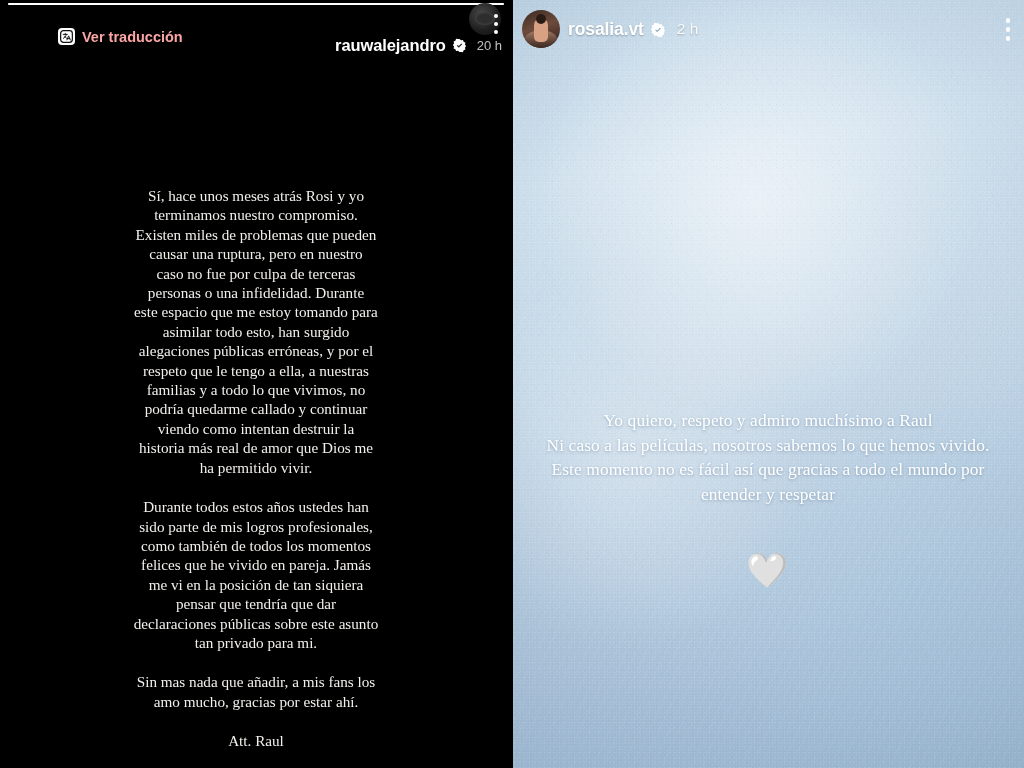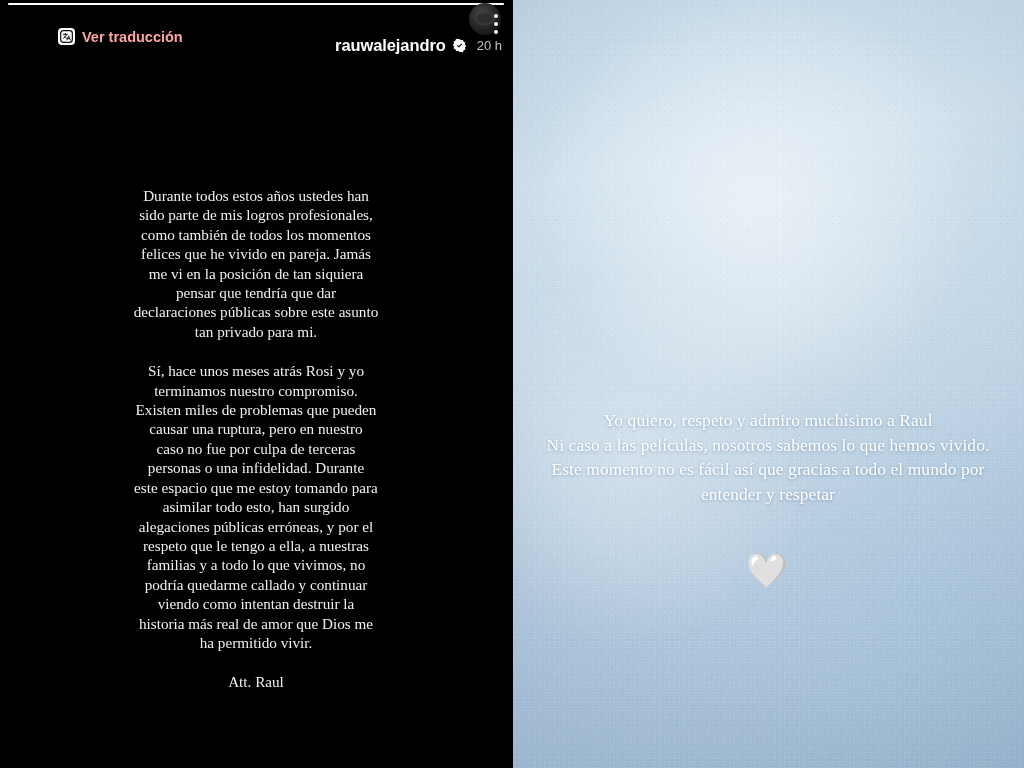--- a/index.html
+++ b/index.html
@@ -361,53 +361,77 @@
         <svg viewBox="0 0 16 16" width="13" height="13" aria-hidden="true">
           <rect x="0.8" y="0.8" width="14.4" height="14.4" rx="3.4" fill="none" stroke="#111" stroke-width="1.5"></rect>
           <path d="M4 5.4h5M6.5 4.3v1.1M7.6 5.4c0 2.3-1.4 4-3.4 4.8M5.6 7.6c.6 1.4 1.8 2.3 3 2.7" stroke="#111" stroke-width="1.2" fill="none" stroke-linecap="round"></path>
           <path d="M8.5 12.2l2.1-5 2.1 5M9.3 10.6h2.6" stroke="#111" stroke-width="1.2" fill="none" stroke-linecap="round" stroke-linejoin="round"></path>
         </svg>
       </span>
       <span class="translate-label">Ver traducción</span>
     </div>
 
     <div class="letter-body">
-      <p>Durante todos estos años ustedes han
-sido parte de mis logros profesionales,
-como también de todos los momentos
-felices que he vivido en pareja.  Jamás
-me vi en la posición de tan siquiera
-pensar que tendría que dar
-declaraciones públicas sobre este asunto
-tan privado para mi.</p>
       <p>Sí, hace unos meses atrás Rosi y yo
 terminamos nuestro compromiso.
 Existen miles de problemas que pueden
 causar una ruptura, pero en nuestro
 caso no fue por culpa de terceras
 personas o una infidelidad. Durante
 este espacio que me estoy tomando para
 asimilar todo esto, han surgido
 alegaciones públicas erróneas, y por el
 respeto que le tengo a ella, a nuestras
 familias y a todo lo que vivimos, no
 podría quedarme callado y continuar
 viendo como intentan destruir la
 historia más real de amor que Dios me
 ha permitido vivir.</p>
+      <p>Durante todos estos años ustedes han
+sido parte de mis logros profesionales,
+como también de todos los momentos
+felices que he vivido en pareja.  Jamás
+me vi en la posición de tan siquiera
+pensar que tendría que dar
+declaraciones públicas sobre este asunto
+tan privado para mi.</p>
+      <p>Sin mas nada que añadir, a mis fans los
+amo mucho, gracias por estar ahí.</p>
       <p class="letter-sign">Att. Raul</p>
     </div>
   </div>
 
   <div class="story-right">
     <div class="bg-sky"></div>
     <div class="bg-noise"></div>
     <div class="bg-streaks"></div>
     <div class="bg-vignette"></div>
 
+    <div class="header-right">
+      <div class="avatar-right">
+        <div class="hi"></div>
+        <div class="skin"></div>
+        <div class="head"></div>
+      </div>
+      <div class="username-row">
+        <span class="username-right">rosalia.vt</span>
+        <span class="verified">
+          <svg viewBox="0 0 24 24" width="16" height="16" aria-hidden="true">
+            <path fill="#ffffff" d="M12 1.5l2.4 2.1 3.1-.5 1.1 3 2.9 1.3-.8 3 1.9 2.5-1.9 2.5.8 3-2.9 1.3-1.1 3-3.1-.5L12 22.5l-2.4-2.1-3.1.5-1.1-3-2.9-1.3.8-3L1.4 11l1.9-2.5-.8-3 2.9-1.3 1.1-3 3.1.5z"></path>
+            <path fill="#8fa9bf" d="M10.8 15.4l-3-3 1.3-1.3 1.7 1.7 4.2-4.2 1.3 1.3z"></path>
+          </svg>
+        </span>
+        <span class="timestamp-right">2 h</span>
+      </div>
+      <div class="more-dots-right">
+        <span></span>
+          <span></span>
+          <span></span>
+      </div>
+    </div>
 
     <div class="overlay-text">Yo quiero, respeto y admiro muchísimo a Raul
 Ni caso a las películas, nosotros sabemos lo que hemos vivido.
 Este momento no es fácil así que gracias a todo el mundo por
 entender y respetar</div>
     <div class="heart">🤍</div>
   </div>
 
   <div class="divider"></div>
 </div>

